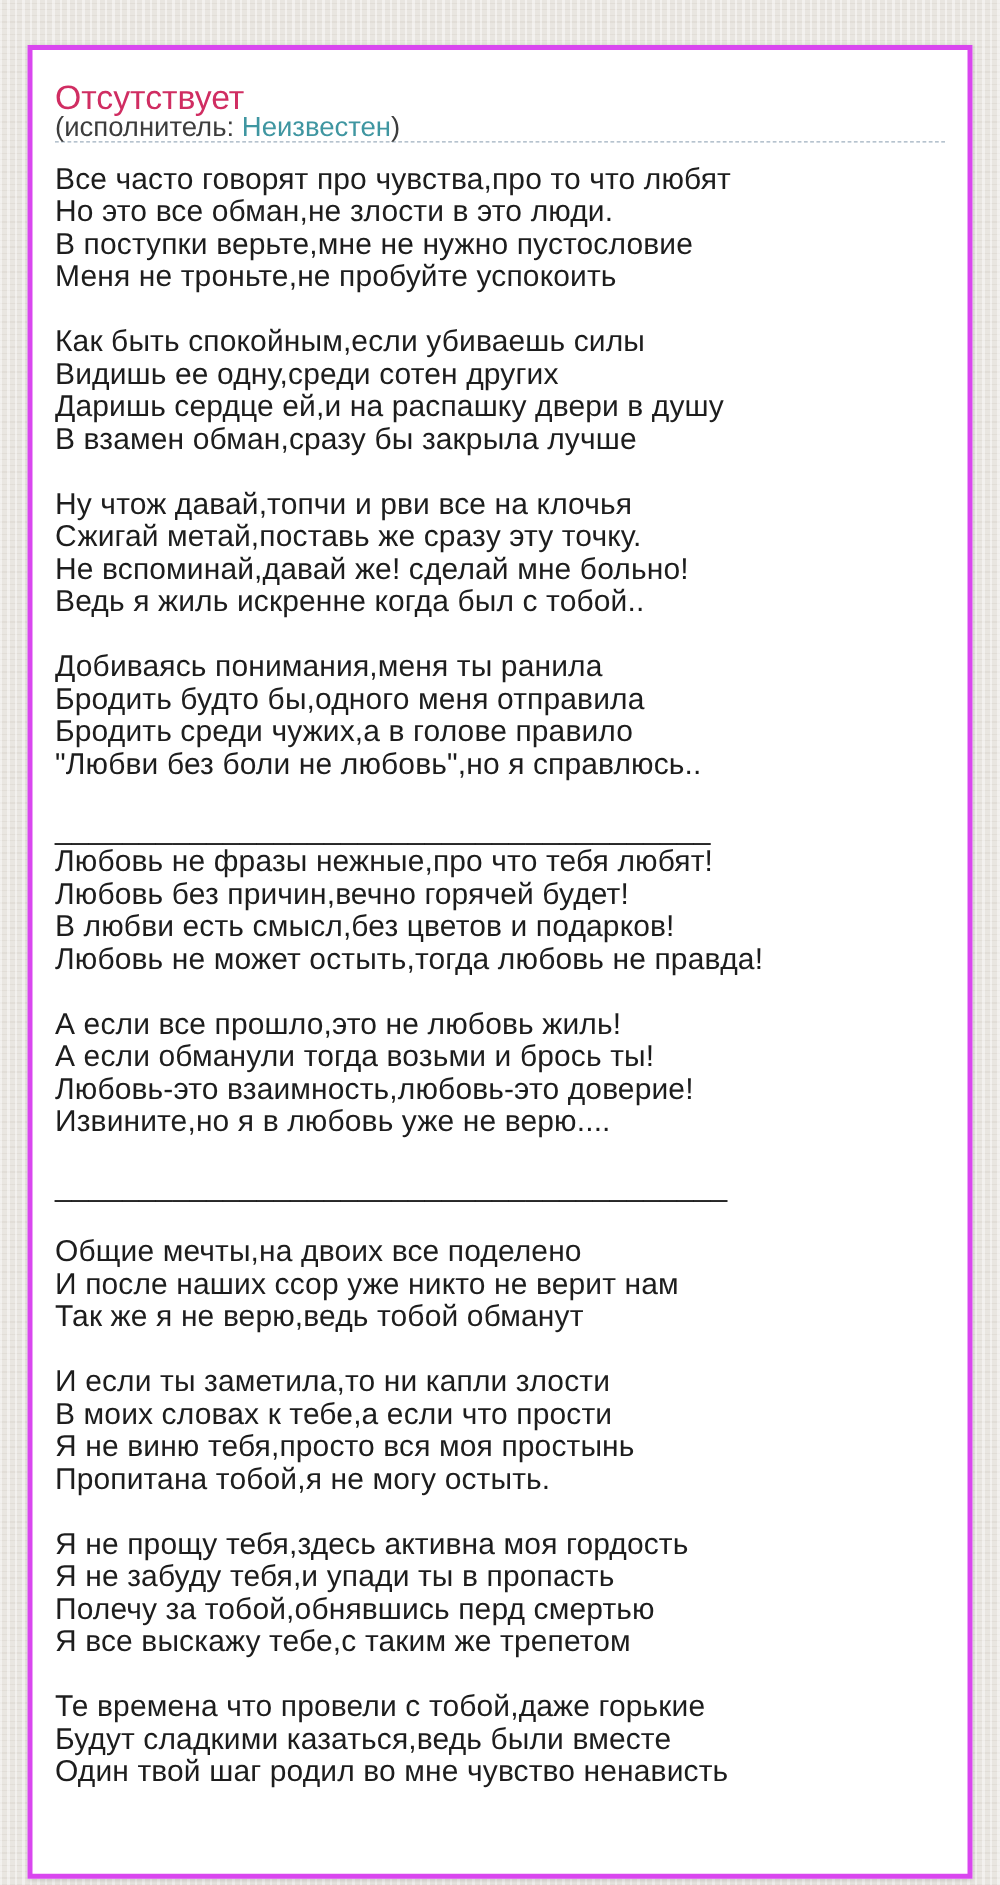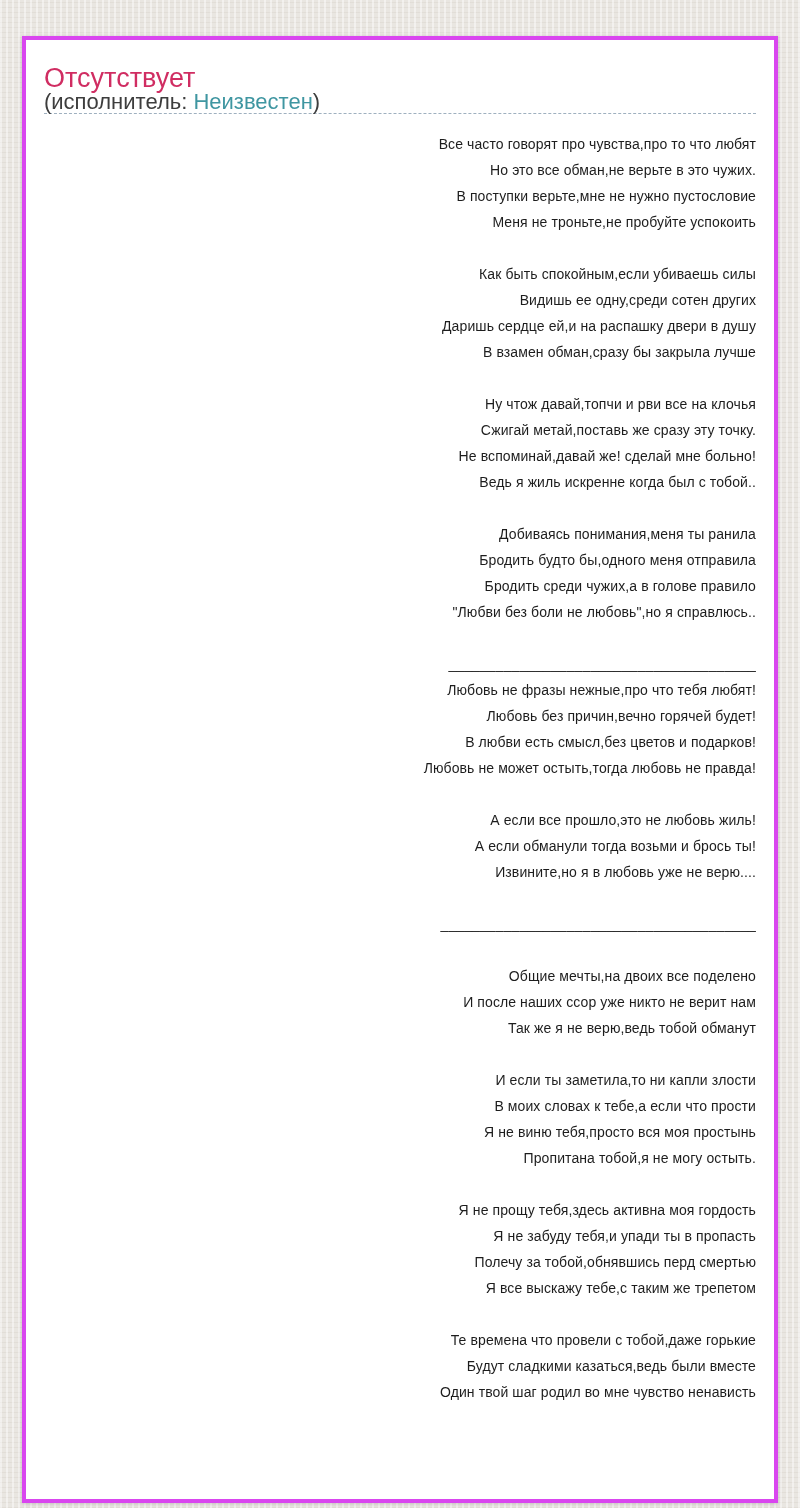--- a/index.html
+++ b/index.html
@@ -43,42 +43,41 @@
     padding-bottom: 2px;
     border-bottom: 1px dashed var(--dotted, #9fb0bf);
   }
   .artist-link {
     color: var(--artist-link, #3f96a1);
     text-decoration: none;
     cursor: pointer;
   }
   .lyrics {
     margin-top: 17px;
-    font-size: 14px;
+    font-size: 24px;
     color: var(--text, #1d1d1d);
-    text-align: right;
   }
   .line {
     min-height: 26px;
     line-height: 26px;
     white-space: pre-wrap;
     letter-spacing: 0.1px;
   }
 </style>
 </head>
 <body>
 
 <div class="card">
   <h1 class="song-title">Отсутствует</h1>
 
   <div class="artist-row"><span>(исполнитель: </span><a class="artist-link">Неизвестен</a><span>)</span></div>
 
   <div class="lyrics">
       <div class="line">Все часто говорят про чувства,про то что любят</div>
-      <div class="line">Но это все обман,не верьте в это чужих.</div>
+      <div class="line">Но это все обман,не злости в это люди.</div>
       <div class="line">В поступки верьте,мне не нужно пустословие</div>
       <div class="line">Меня не троньте,не пробуйте успокоить</div>
       <div class="line"></div>
       <div class="line">Как быть спокойным,если убиваешь силы</div>
       <div class="line">Видишь ее одну,среди сотен других</div>
       <div class="line">Даришь сердце ей,и на распашку двери в душу</div>
       <div class="line">В взамен обман,сразу бы закрыла лучше</div>
       <div class="line"></div>
       <div class="line">Ну чтож давай,топчи и рви все на клочья</div>
       <div class="line">Сжигай метай,поставь же сразу эту точку.</div>
@@ -91,20 +90,21 @@
       <div class="line">"Любви без боли не любовь",но я справлюсь..</div>
       <div class="line"></div>
       <div class="line">_______________________________________</div>
       <div class="line">Любовь не фразы нежные,про что тебя любят!</div>
       <div class="line">Любовь без причин,вечно горячей будет!</div>
       <div class="line">В любви есть смысл,без цветов и подарков!</div>
       <div class="line">Любовь не может остыть,тогда любовь не правда!</div>
       <div class="line"></div>
       <div class="line">А если все прошло,это не любовь жиль!</div>
       <div class="line">А если обманули тогда возьми и брось ты!</div>
+      <div class="line">Любовь-это взаимность,любовь-это доверие!</div>
       <div class="line">Извините,но я в любовь уже не верю....</div>
       <div class="line"></div>
       <div class="line">________________________________________</div>
       <div class="line"></div>
       <div class="line">Общие мечты,на двоих все поделено</div>
       <div class="line">И после наших ссор уже никто не верит нам</div>
       <div class="line">Так же я не верю,ведь тобой обманут</div>
       <div class="line"></div>
       <div class="line">И если ты заметила,то ни капли злости</div>
       <div class="line">В моих словах к тебе,а если что прости</div>

